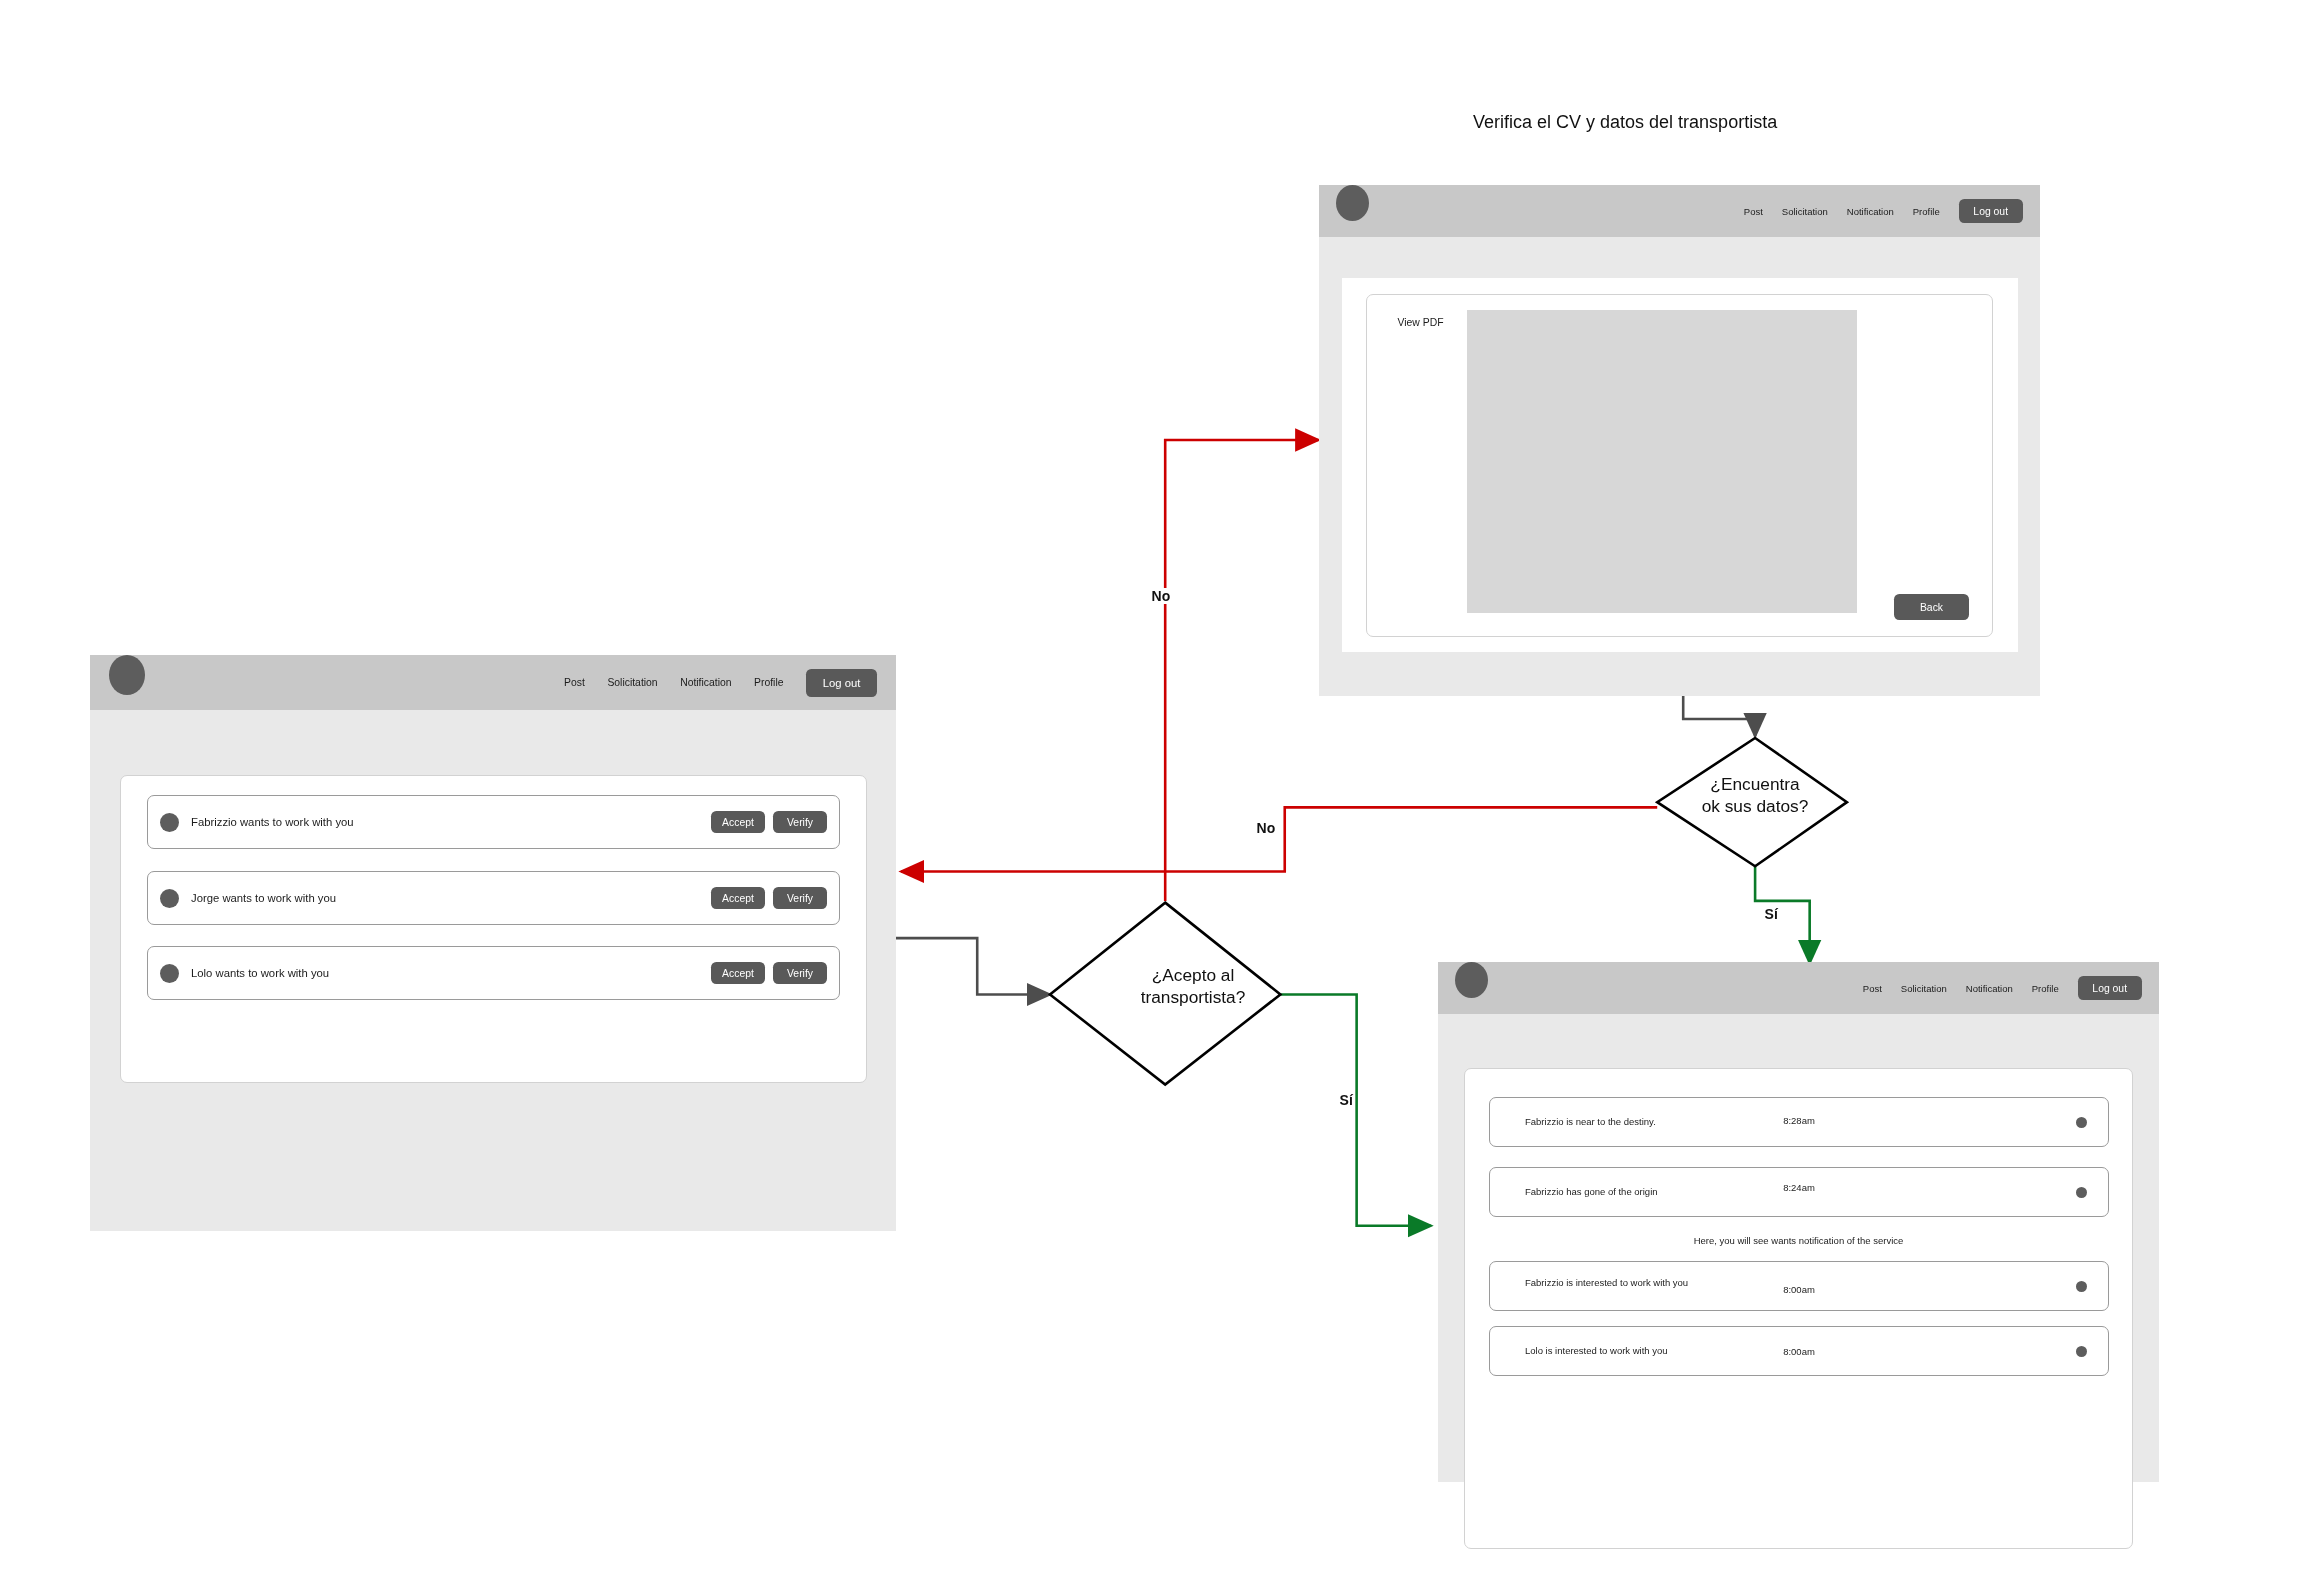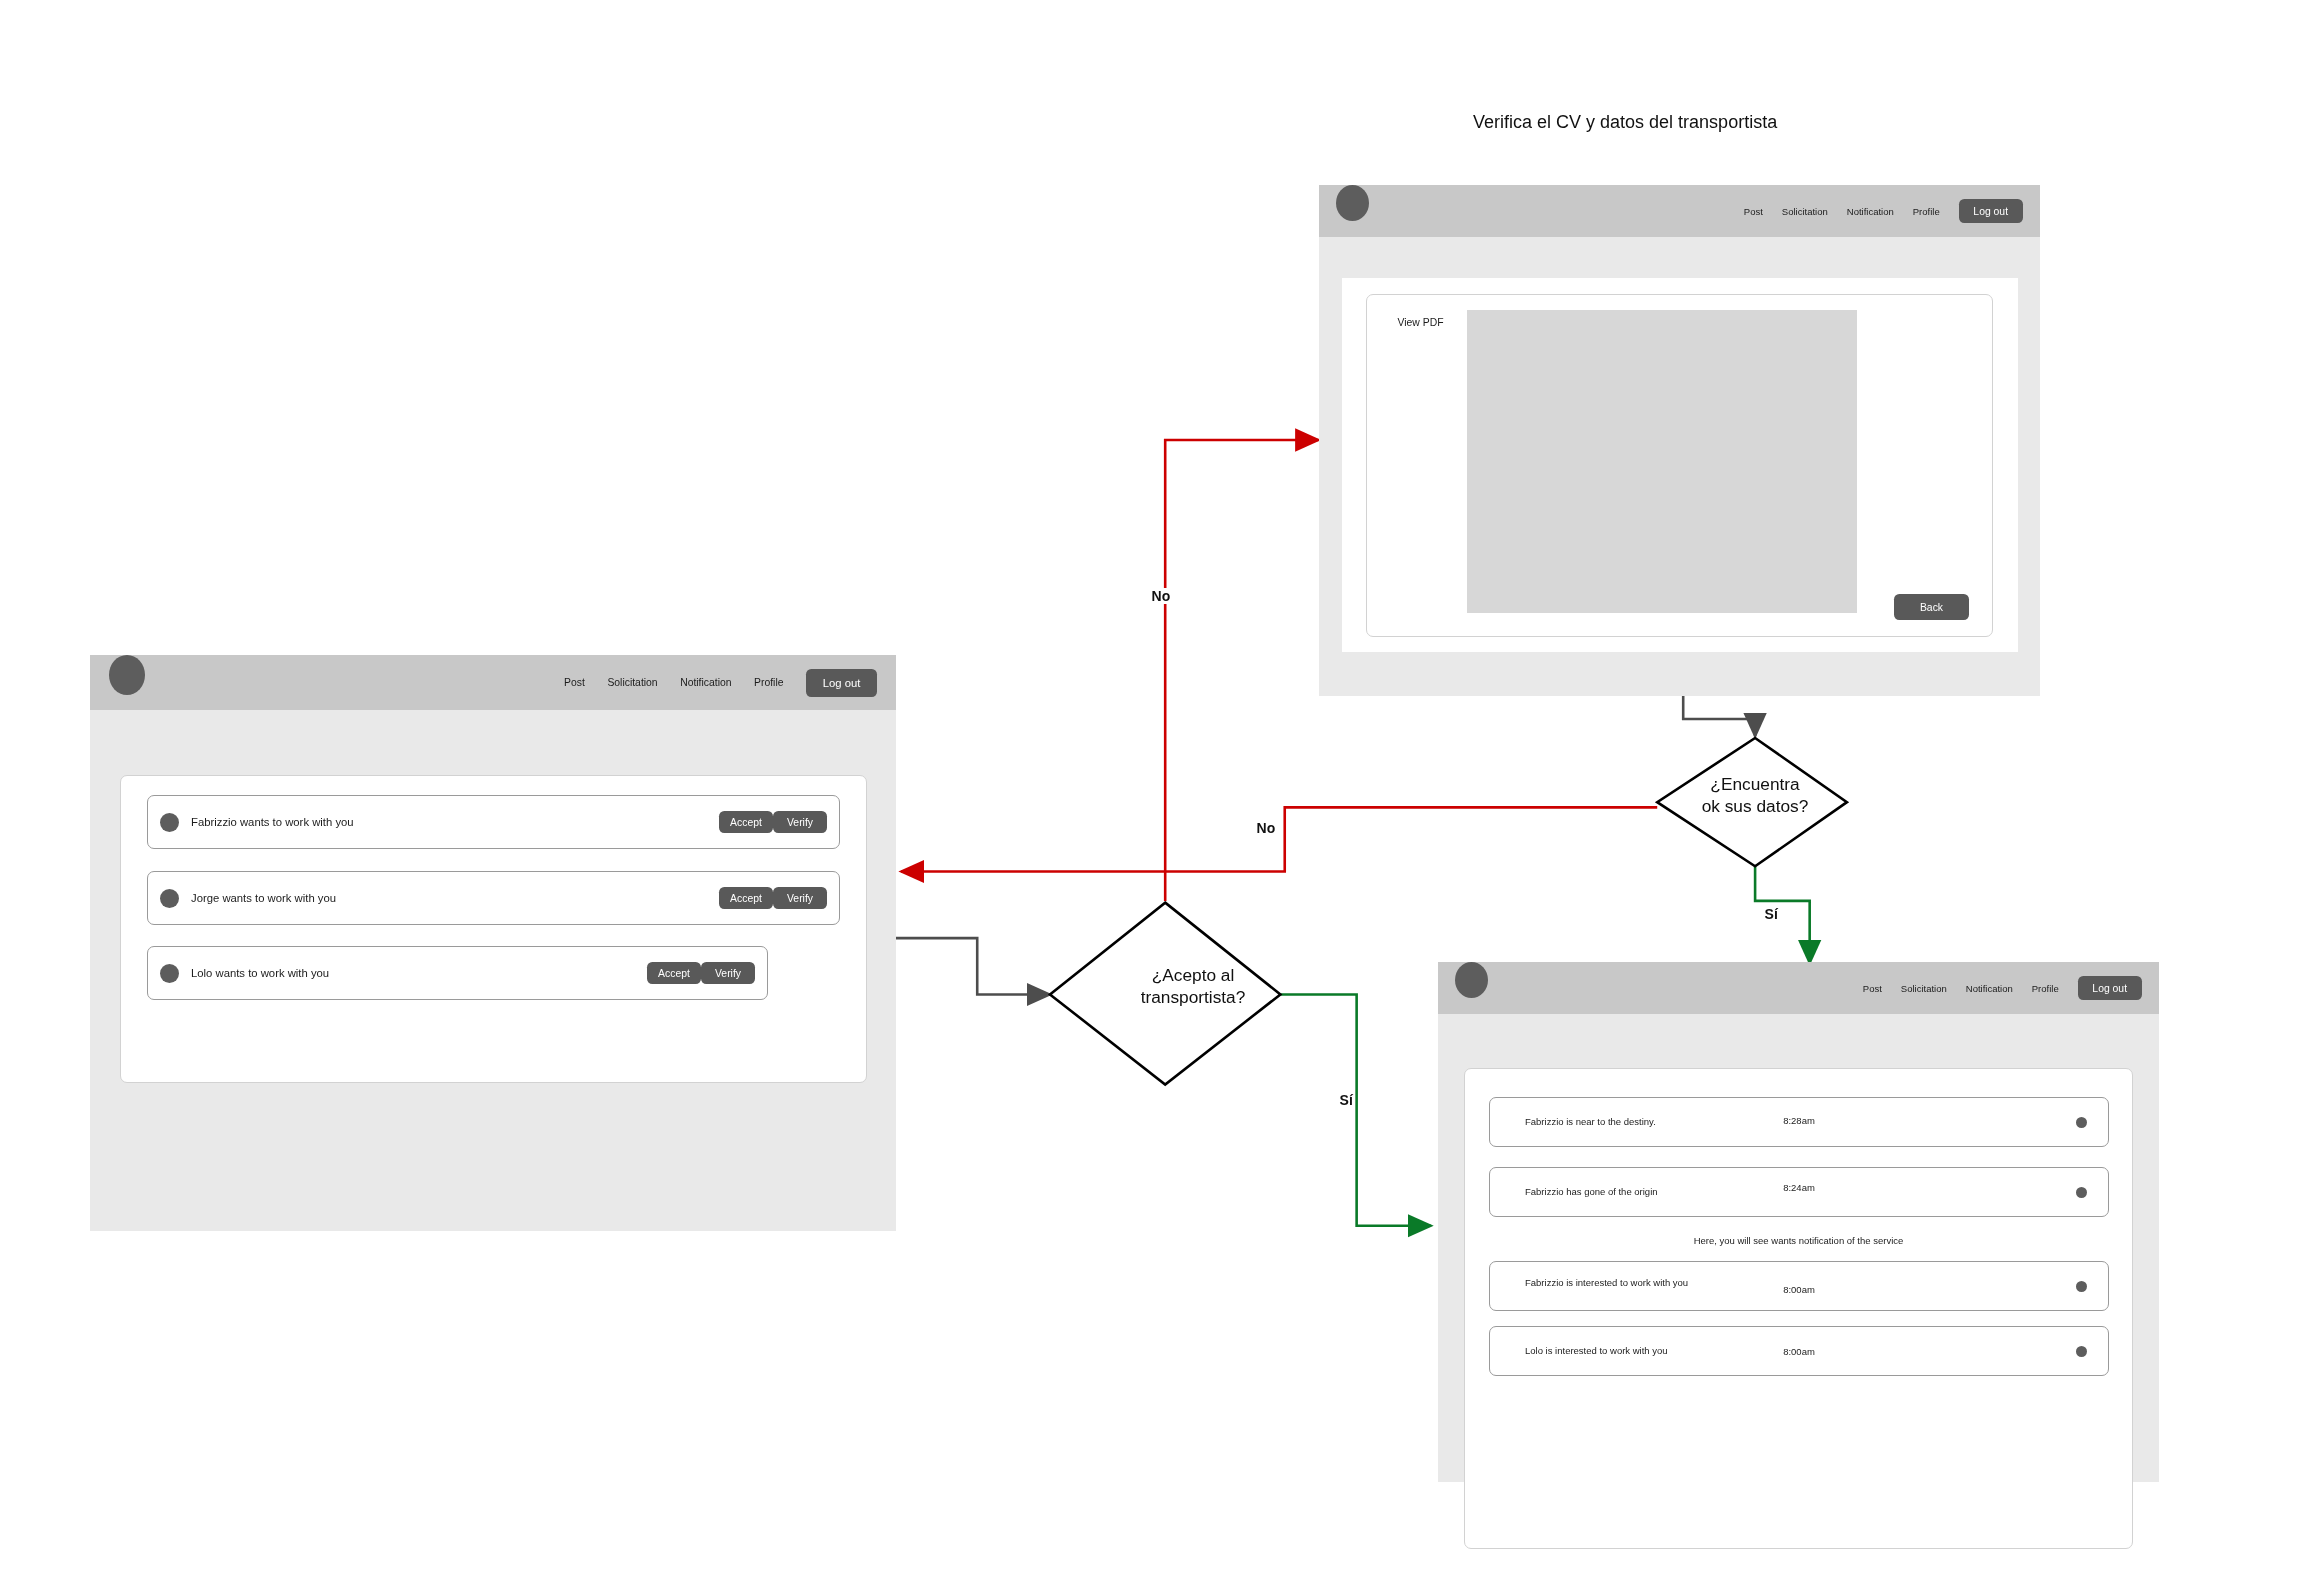--- a/index.html
+++ b/index.html
@@ -84,21 +84,21 @@
   }
   .sol-text {
     margin-left: 12px;
     font-size: 11.3px;
     color: #1c1c1c;
   }
   .sol-actions {
     margin-left: auto;
     margin-right: 12px;
     display: flex;
-    gap: 0;
+    gap: 8px;
   }
   .sol-btn {
     width: 54px; height: 22.5px;
     font-size: 10.4px;
   }
 
   
   .note-row {
     position: absolute;
     border: 0.9px solid #9a9a9a;
@@ -234,21 +234,21 @@
         </span>
       </div>
       <div class="sol-row" style="left:26px; top:95px; width:693px; height:54px;">
         <span class="sol-dot"></span>
         <span class="sol-text">Jorge wants to work with you</span>
         <span class="sol-actions">
           <span class="btn-dark sol-btn">Accept</span>
           <span class="btn-dark sol-btn">Verify</span>
         </span>
       </div>
-      <div class="sol-row" style="left:26px; top:170px; width:621px; height:54px;">
+      <div class="sol-row" style="left:26px; top:170px; width:693px; height:54px;">
         <span class="sol-dot"></span>
         <span class="sol-text">Lolo wants to work with you</span>
         <span class="sol-actions">
           <span class="btn-dark sol-btn">Accept</span>
           <span class="btn-dark sol-btn">Verify</span>
         </span>
       </div>
     </div>
   </div>
 

